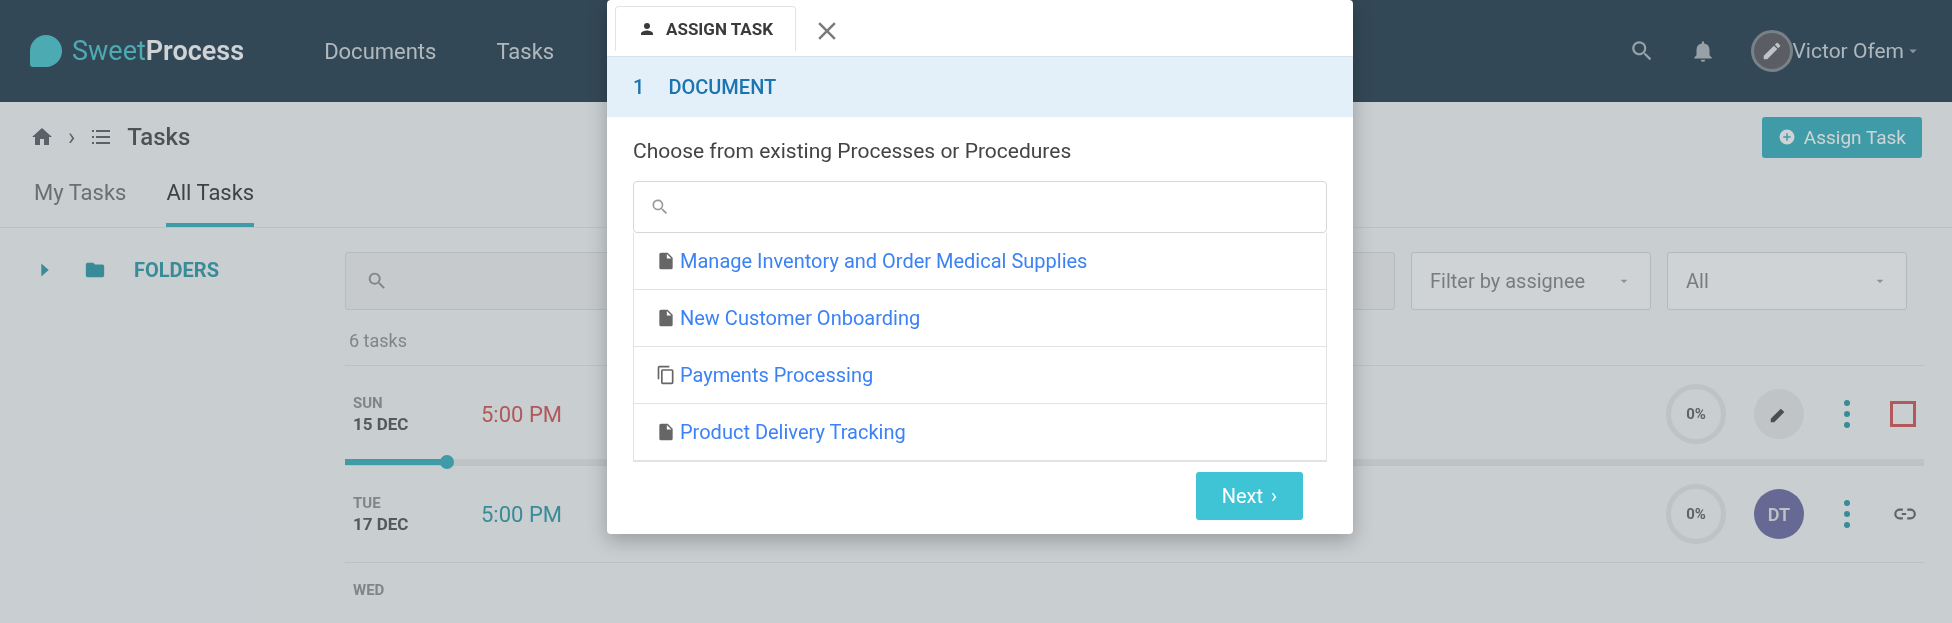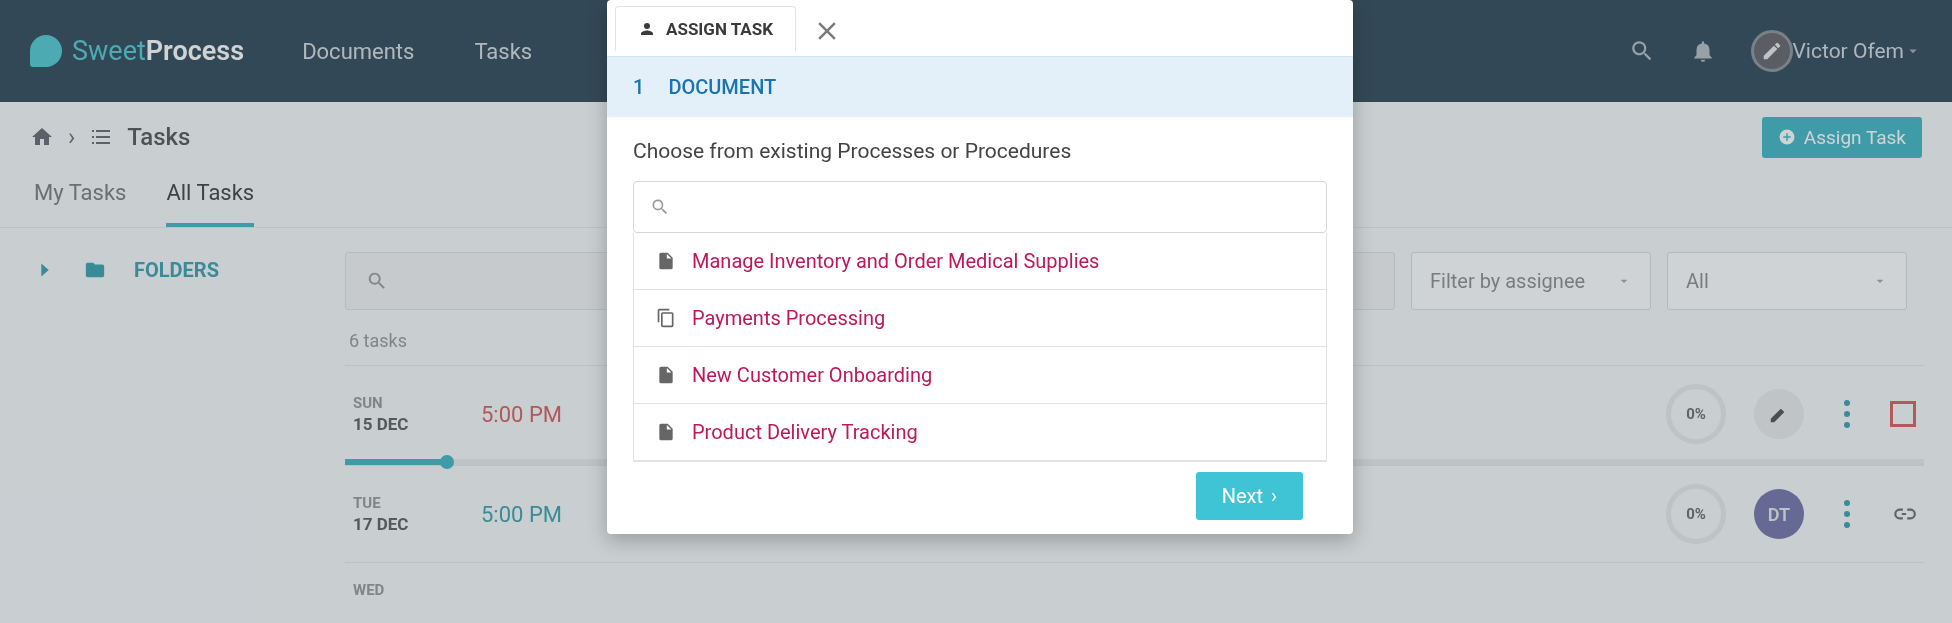--- a/index.html
+++ b/index.html
@@ -1,18 +1,18 @@
 <!DOCTYPE html>
 <html><head>
 <meta charset="utf-8">
 <style>
 *{box-sizing:border-box;margin:0;padding:0;font-family:-apple-system,BlinkMacSystemFont,"Segoe UI",Roboto,sans-serif}
 body{background:#f5f7f9;width:1952px;height:623px;overflow:hidden;position:relative}
 .header{height:102px;background:#0f2a3c;display:flex;align-items:center;padding:0 30px;color:#fff}
-.logo{display:flex;align-items:center;font-size:27px;font-weight:400;margin-right:58px}
+.logo{display:flex;align-items:center;font-size:27px;font-weight:400;margin-right:80px}
 .logo-icon{width:32px;height:32px;margin-right:10px;background:#35c1c9;border-radius:50% 50% 50% 10%;position:relative}
 .logo-sweet{color:#35c1c9;font-weight:400}
 .logo-process{color:#fff;font-weight:600}
 .nav{display:flex;gap:60px}
 .nav-item{color:#d0d6da;font-size:22px;cursor:pointer}
 .header-right{margin-left:auto;display:flex;align-items:center;gap:35px}
 .hicon{width:26px;height:26px;fill:#a9b3b9;cursor:pointer}
 .user{display:flex;align-items:center;cursor:pointer}
 .avatar{width:42px;height:42px;border-radius:50%;background:#4a4a52;border:3px solid #7a8289;display:flex;align-items:center;justify-content:center}
 .avatar svg{width:22px;fill:#e8e8e8}
@@ -66,21 +66,21 @@
 .mtab svg{width:18px;fill:#3a3a3a}
 .close{margin-left:auto;width:30px;height:30px;fill:#7a7a7a;cursor:pointer;margin:10px 16px}
 .step{background:#e3f0fa;padding:18px 26px;display:flex;gap:24px;font-size:20px;color:#1b74b0;font-weight:500;border-top:1px solid #d3e4f1}
 .mbody{padding:22px 26px 12px}
 .mprompt{font-size:21px;color:#444;margin-bottom:18px}
 .msearch{border:1px solid #d7d7d7;border-radius:4px;height:52px;display:flex;align-items:center;padding:0 16px;gap:12px}
 .msearch svg{width:20px;fill:#999}
 .msearch input{border:none;outline:none;font-size:20px;flex:1;color:#333}
 .msearch input::placeholder{color:#aaa}
 .list{border:1px solid #e3e3e3;border-top:none;max-height:260px;overflow-y:scroll;position:relative}
-.li{padding:16px 22px;border-bottom:1px solid #e3e3e3;display:flex;align-items:center;gap:16px;font-size:20px;color:#be185d;cursor:pointer}
+.li{padding:16px 22px;border-bottom:1px solid #e3e3e3;display:flex;align-items:center;gap:4px;font-size:20px;color:#3b82f6;cursor:pointer}
 .li svg{width:20px;fill:#666}
 .mfoot{display:flex;justify-content:flex-end;padding:10px 24px 2px}
 .next{background:#3fc4d6;color:#fff;border:none;padding:12px 26px;font-size:20px;border-radius:3px;cursor:pointer;display:flex;align-items:center;gap:8px}
 .list::-webkit-scrollbar{width:14px}
 .list::-webkit-scrollbar-track{background:#f0f0f0}
 .list::-webkit-scrollbar-thumb{background:#bcbcbc}
 </style>
 </head>
 <body>
 
@@ -253,29 +253,29 @@
     </div>
     <div class="list" id="mlist">
         <div class="li">
           <svg viewBox="0 0 24 24">
             <path d="M14 2H6a2 2 0 00-2 2v16a2 2 0 002 2h12a2 2 0 002-2V8l-6-6zm-1 7V3.5L18.5 9H13z"></path>
           </svg>
           <span>Manage Inventory and Order Medical Supplies</span>
         </div>
         <div class="li">
           <svg viewBox="0 0 24 24">
+            <path d="M14 2H6a2 2 0 00-2 2v16a2 2 0 002 2h12a2 2 0 002-2V8l-6-6zm-1 7V3.5L18.5 9H13z"></path>
+          </svg>
+          <span>New Customer Onboarding</span>
+        </div>
+        <div class="li">
+          <svg viewBox="0 0 24 24">
             <path d="M16 1H4a2 2 0 00-2 2v14h2V3h12V1zm3 4H8a2 2 0 00-2 2v14a2 2 0 002 2h11a2 2 0 002-2V7a2 2 0 00-2-2zm0 16H8V7h11v14z"></path>
           </svg>
           <span>Payments Processing</span>
-        </div>
-        <div class="li">
-          <svg viewBox="0 0 24 24">
-            <path d="M14 2H6a2 2 0 00-2 2v16a2 2 0 002 2h12a2 2 0 002-2V8l-6-6zm-1 7V3.5L18.5 9H13z"></path>
-          </svg>
-          <span>New Customer Onboarding</span>
         </div>
         <div class="li">
           <svg viewBox="0 0 24 24">
             <path d="M14 2H6a2 2 0 00-2 2v16a2 2 0 002 2h12a2 2 0 002-2V8l-6-6zm-1 7V3.5L18.5 9H13z"></path>
           </svg>
           <span>Product Delivery Tracking</span>
         </div>
       </div>
     <div class="mfoot">
       <button class="next">

